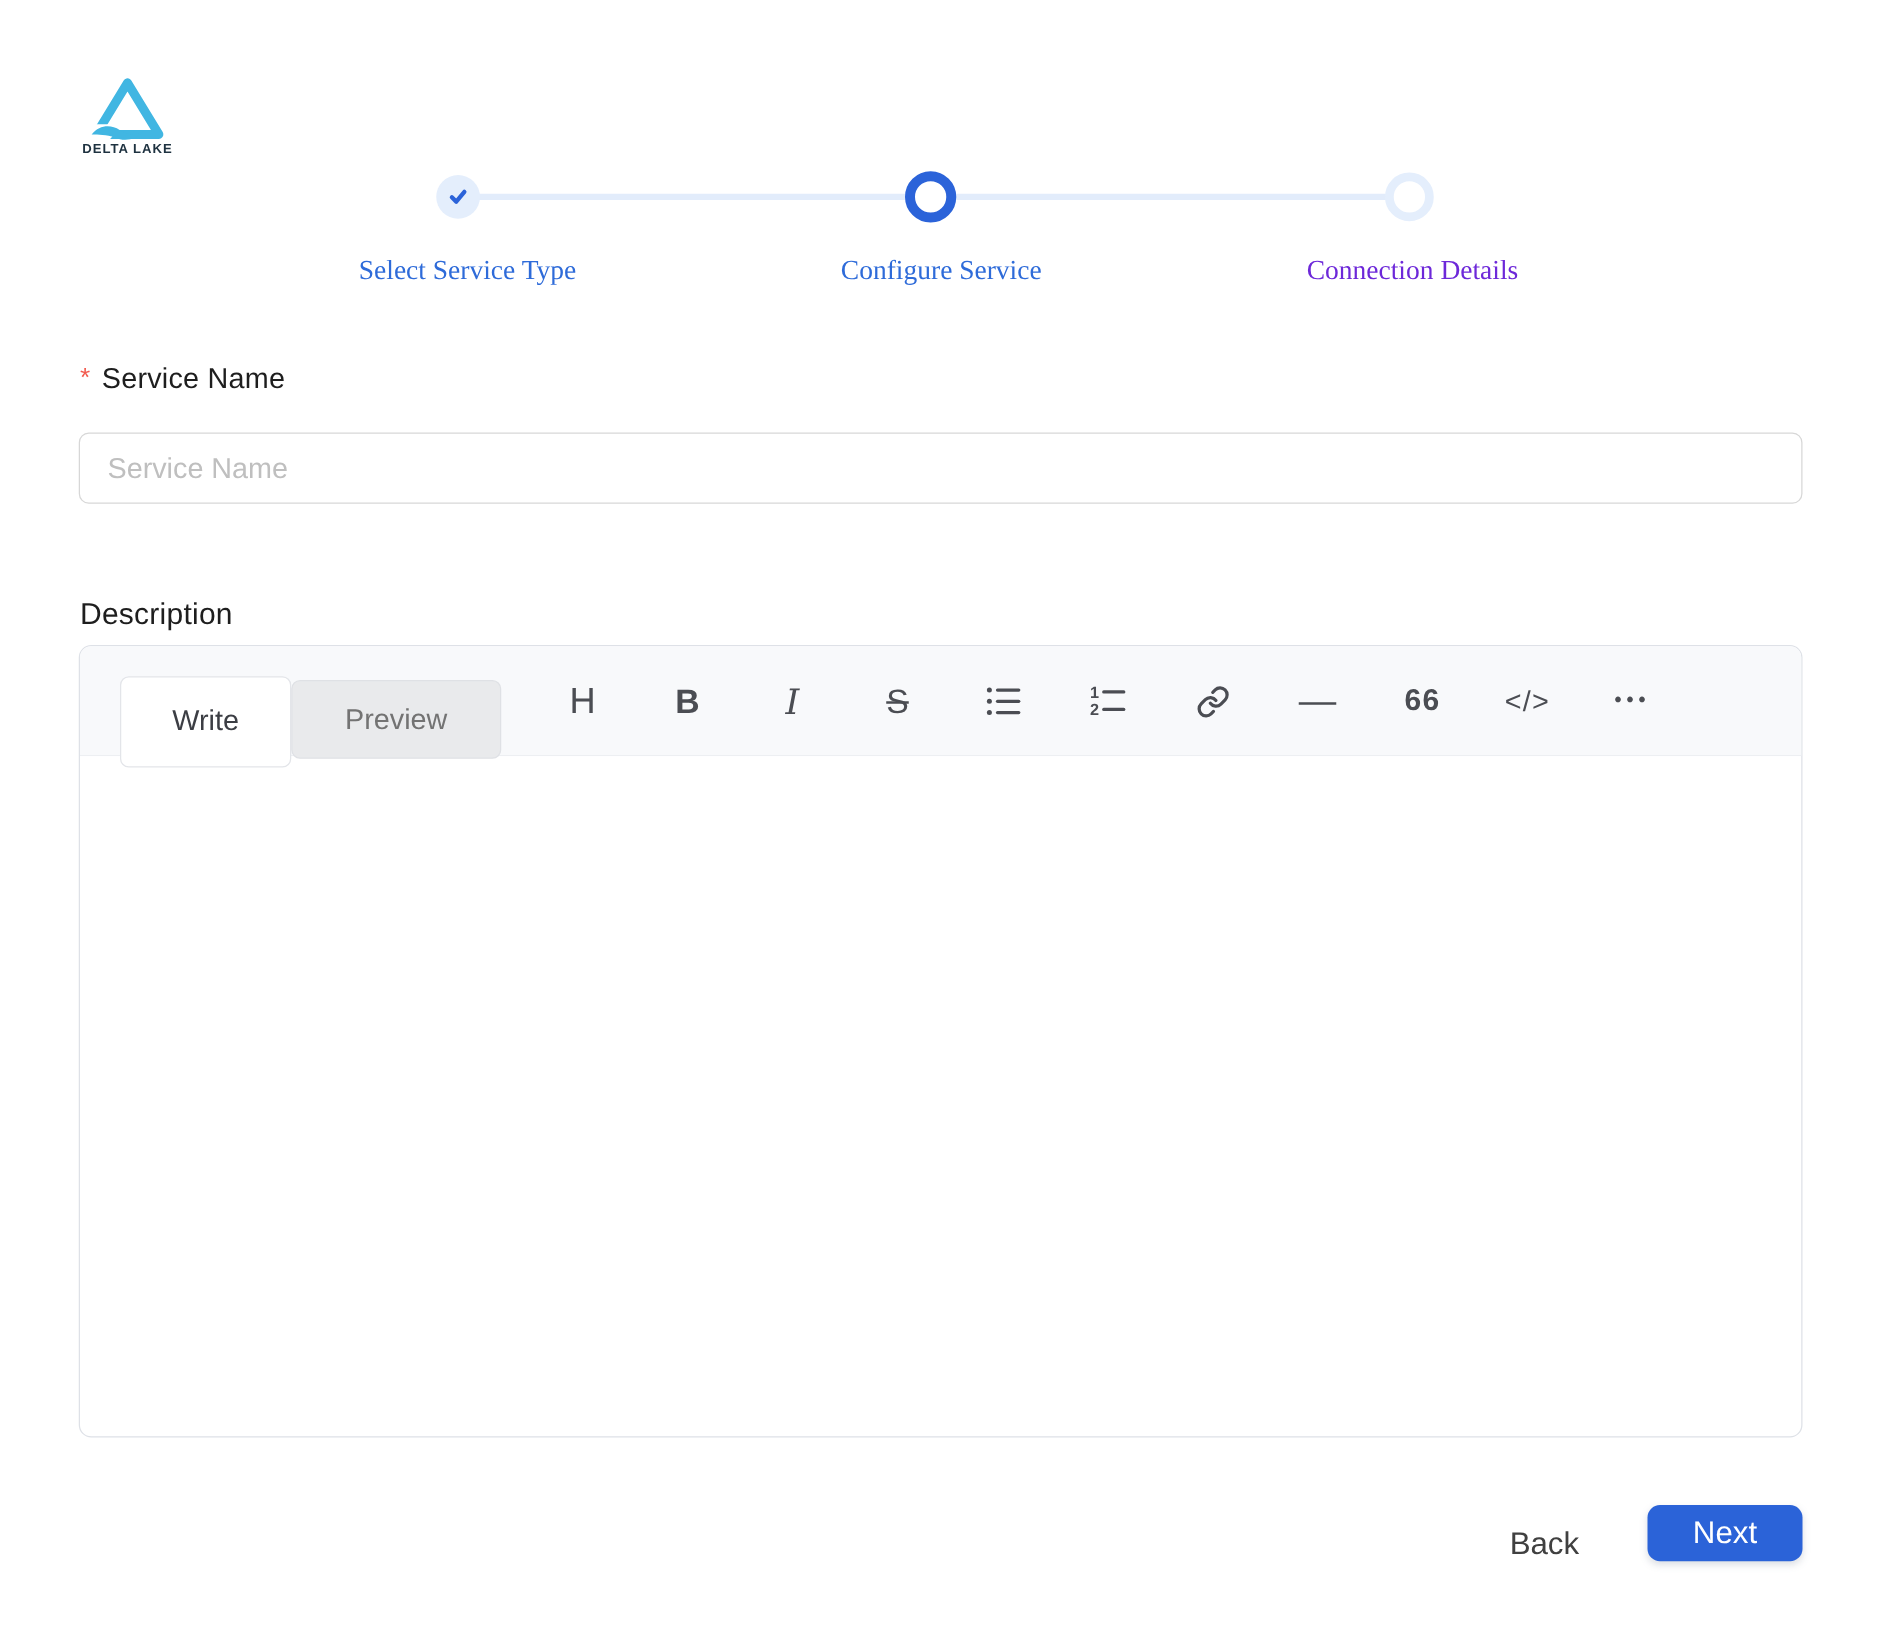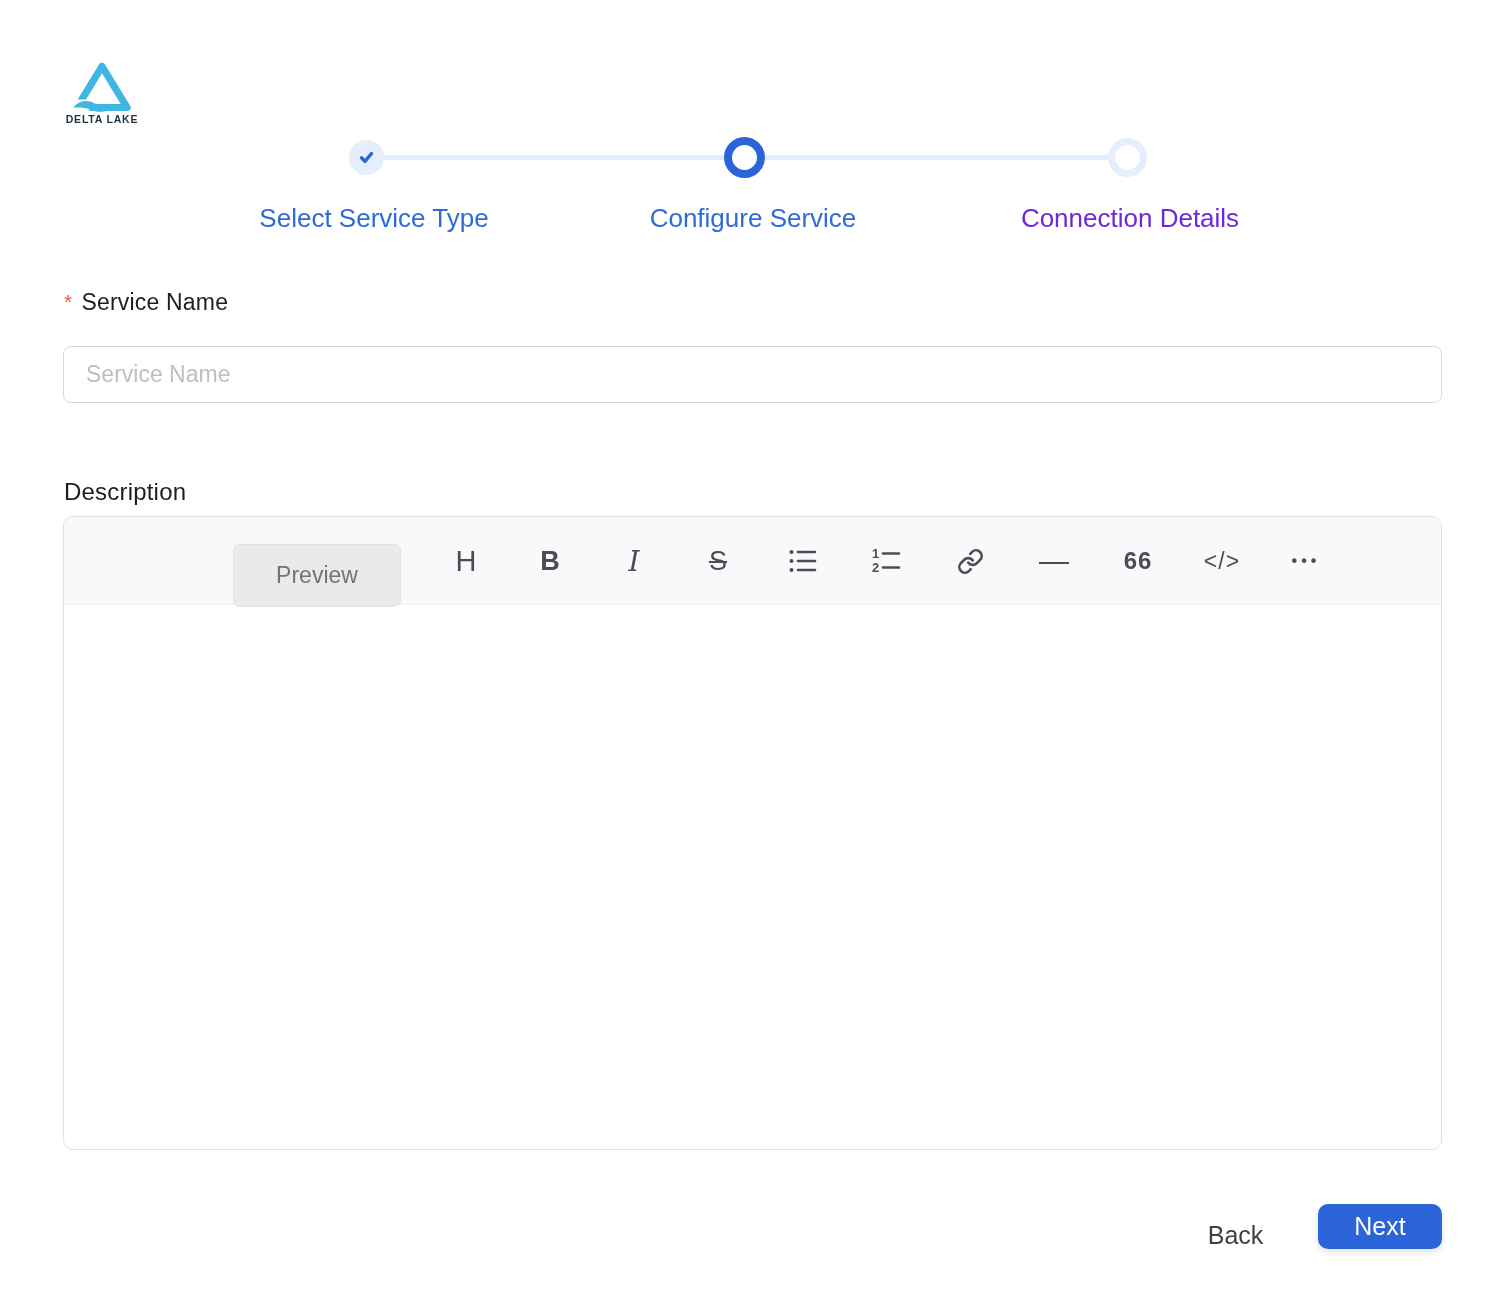--- a/index.html
+++ b/index.html
@@ -13,21 +13,21 @@
   .brand-caption { display:block; margin-top:1px; font-size:10.5px; font-weight:700; letter-spacing:0.8px; color:#1e3240; }
   .page-title { position:absolute; left:155px; top:74px; font-size:29px; font-weight:500; color:#2d2d2d; letter-spacing:0.3px; }
 
   
   .stepper { position:absolute; left:0; top:0; width:100%; }
   .step-track { position:absolute; left:366px; top:155px; width:761px; height:5px; background:#e2ecfb; border-radius:3px; }
   .step-circle { position:absolute; border-radius:50%; background:#fff; }
   .step-circle.completed { left:349px; top:140px; width:35px; height:35px; background:#e4eefc; display:flex; align-items:center; justify-content:center; }
   .step-circle.active { left:724px; top:137px; width:41px; height:41px; border:8px solid #2b63d9; }
   .step-circle.upcoming { left:1108px; top:138px; width:39px; height:39px; border:7px solid #e4eefc; }
-  .step-label { position:absolute; top:203px; transform:translateX(-50%); font-size:26px; white-space:nowrap; }
+  .step-label { position:absolute; top:203px; transform:translateX(-50%); font-size:22px; white-space:nowrap;font-family:Liberation Serif, serif; }
   .step-label.done, .step-label.active { color:#2e6bd9; }
   .step-label.upcoming { color:#6d28d9; }
   .step-label.l1 { left:374px; }
   .step-label.l2 { left:753px; }
   .step-label.l3 { left:1130px; }
 
   
   .field-label { position:absolute; left:64px; font-size:23px; color:#1e1e1e; letter-spacing:0.2px; }
   .label-name { top:289px; }
   .label-desc { top:462px; font-size:24px;margin-top:16px; }
@@ -92,20 +92,21 @@
     <div class="step-label upcoming l3">Connection Details</div>
   </div>
 
   <div class="field-label label-name"><span class="req">*</span><span>Service Name</span></div>
   <input class="text-input" type="text" placeholder="Service Name" style="">
 
   <div class="field-label label-desc">Description</div>
 
   <div class="editor">
     <div class="editor-toolbar">
+      <div class="tab tab-write">Write</div>
       <div class="tab tab-preview">Preview</div>
       <div class="tools">
         <button class="tool">
             <span class="g-heading">H</span>
           </button>
         <button class="tool">
             <span class="g-bold">B</span>
           </button>
         <button class="tool">
             <span class="g-italic">I</span>

